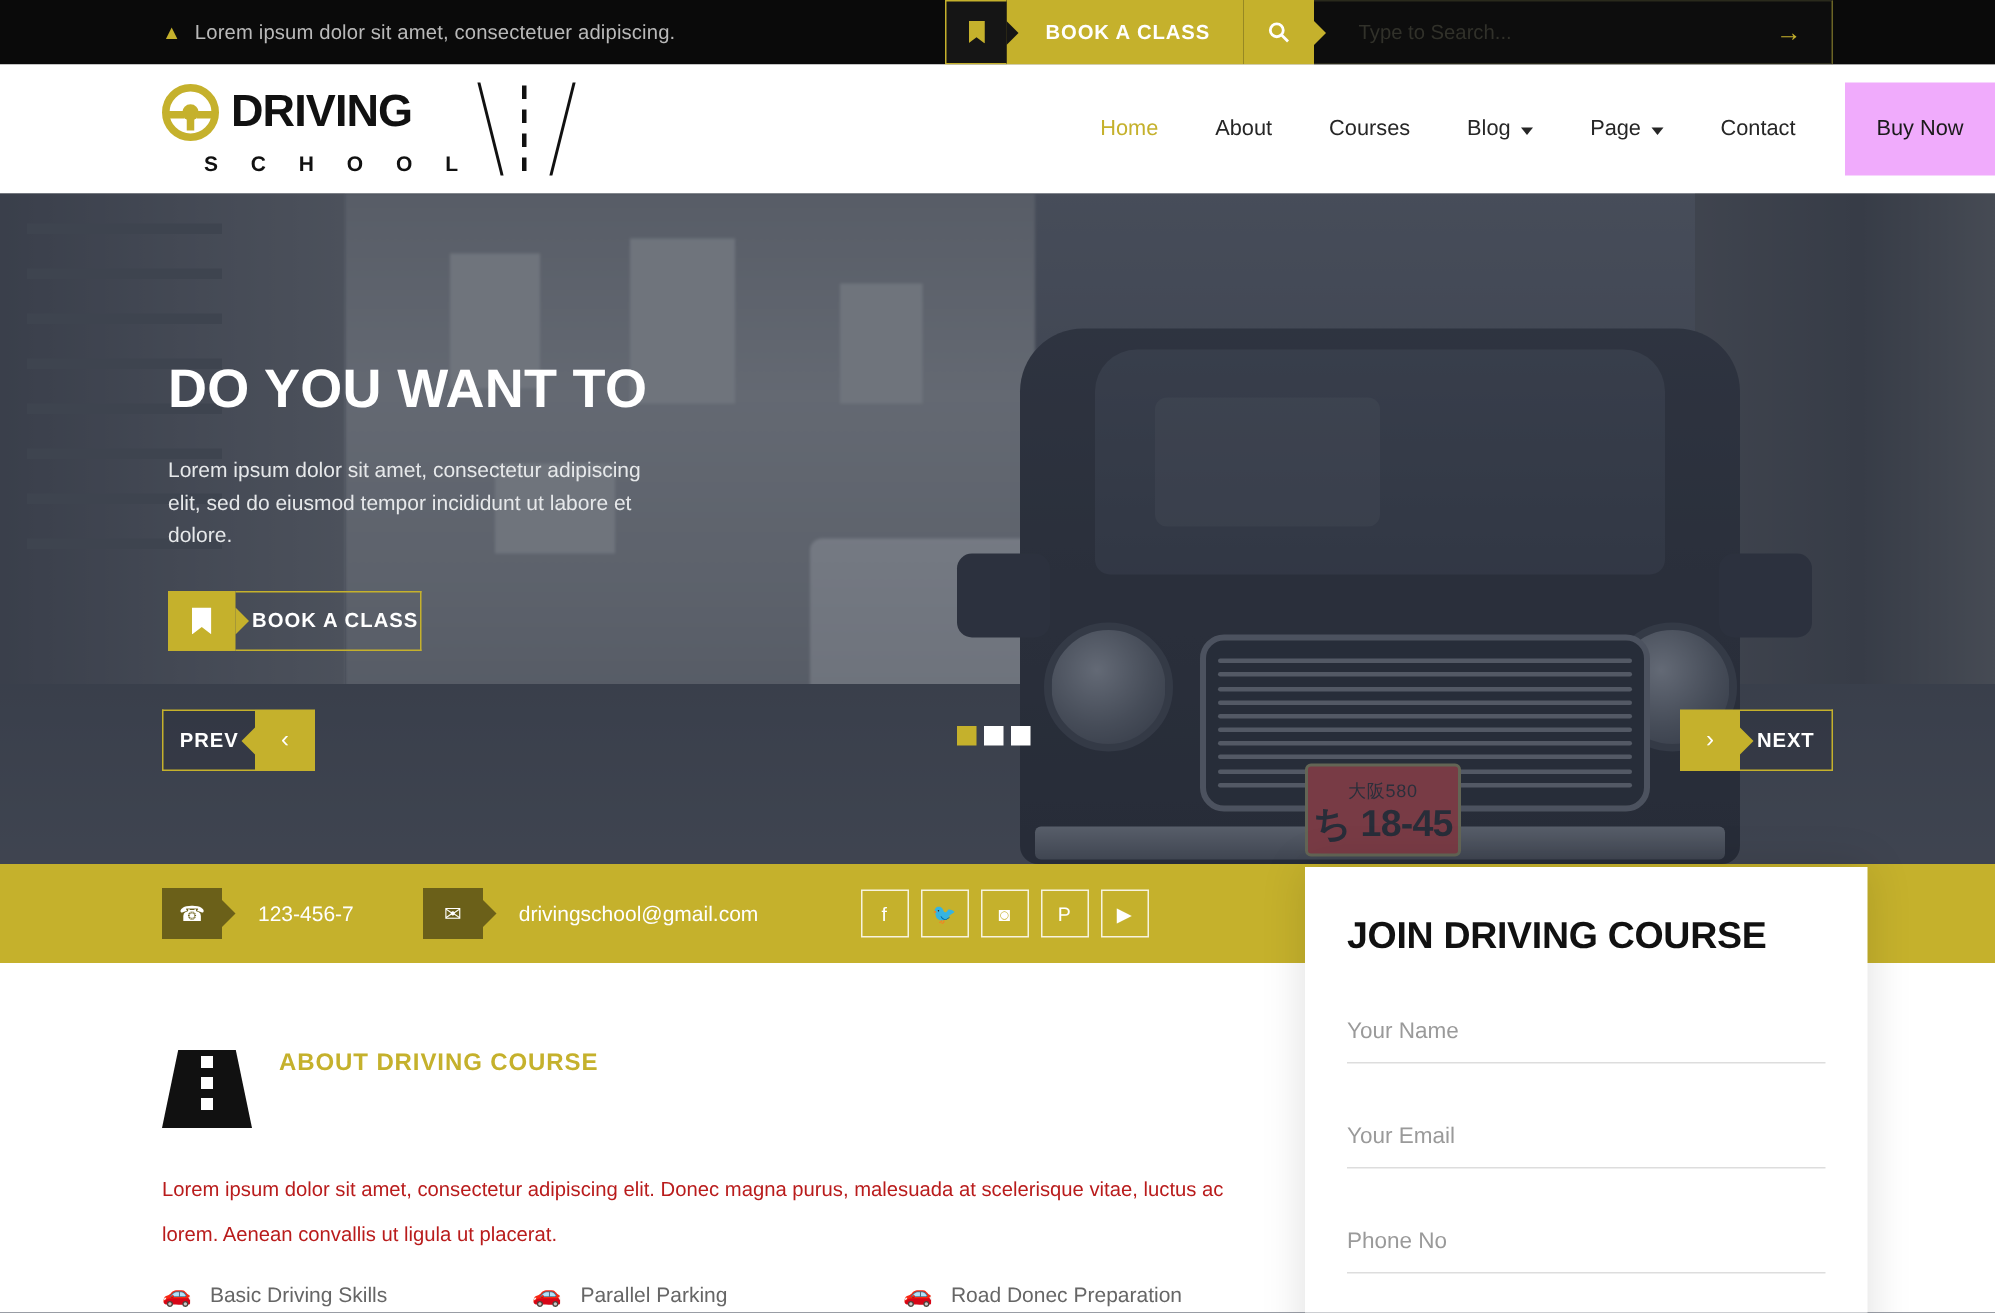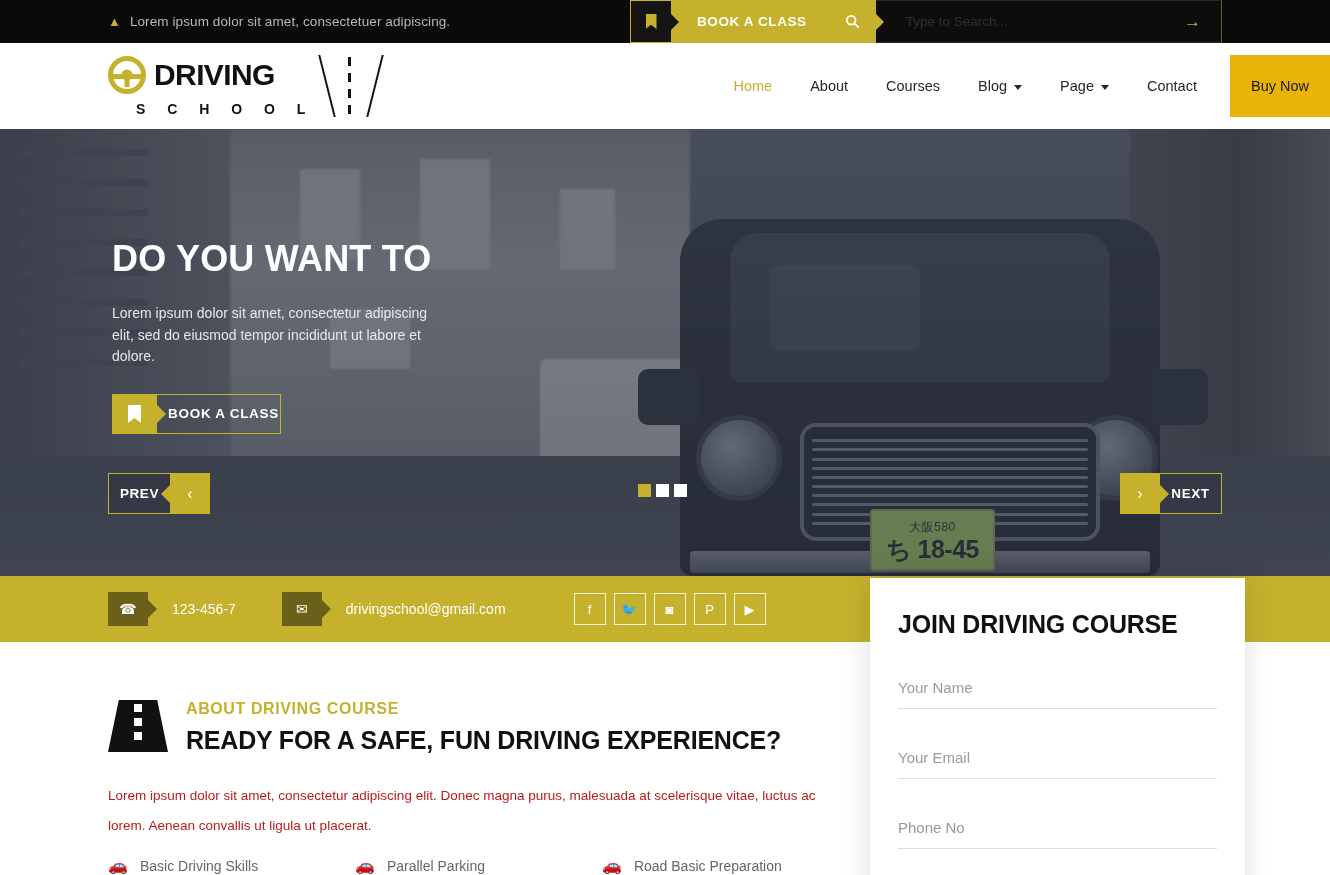--- a/index.html
+++ b/index.html
@@ -98,21 +98,21 @@
 
   .nav { display:flex; align-items:center; }
   .nav-item {
     font-size:14.5px; color:#262626; padding:0 19px; text-decoration:none;
     display:flex; align-items:center; gap:7px; cursor:pointer;
   }
   .nav-item.active { color:#C5B12C; }
   .caret { width:0;height:0;border-left:4px solid transparent;border-right:4px solid transparent;
     border-top:5px solid #262626; margin-top:2px; }
   .buy-btn {
-    background:#eab308; color:#1a1a1a; font-size:14.5px; height:62px;
+    background:#f0abfc; color:#1a1a1a; font-size:14.5px; height:62px;
     display:flex; align-items:center; padding:0 21px; margin-left:14px; border:none;
     cursor:pointer; font-family:"Liberation Sans", sans-serif;
   }
 
   
   .hero { position:relative; height:447px; overflow:hidden; background:#3c4250; }
   .hero-photo { position:absolute; inset:0; }
   .hero-photo .sky{ position:absolute; inset:0;
     background:linear-gradient(180deg,#6e737a 0%,#5c6168 35%,#4a4f57 70%,#3e424a 100%); }
   .hp-bldg-l{ position:absolute; left:0; top:0; width:230px; height:447px;
@@ -143,22 +143,22 @@
   .headlight{ position:absolute; top:196px; width:86px; height:86px; border-radius:50%;
     background:radial-gradient(circle at 40% 35%,#b9bfc4,#6d7378 55%,#3a3f45);
     border:5px solid #3d4249; }
   .headlight.l{ left:76px; } .headlight.r{ right:62px; }
   .grille{ position:absolute; left:180px; top:204px; width:300px; height:118px;
     background:#1c2025; border-radius:16px; border:4px solid #7d8288;
     display:flex; flex-direction:column; justify-content:space-evenly; padding:6px 8px; }
   .grille i{ display:block; height:3px; background:#8f9499; border-radius:2px; }
   .bumper{ position:absolute; left:70px; top:332px; width:460px; height:22px;
     background:linear-gradient(180deg,#9aa0a4,#5c6166); border-radius:4px; }
-  .plate{ position:absolute; left:250px; top:290px; width:125px; height:62px;
-    background:#bef264; border-radius:4px; border:2px solid #b8b46e;
+  .plate{ position:absolute; left:250px; top:290px; width:104px; height:62px;
+    background:#ef4444; border-radius:4px; border:2px solid #b8b46e;
     display:flex; flex-direction:column; align-items:center; justify-content:center; }
   .plate-top{ font-size:12px; color:#23262b; letter-spacing:.5px; }
   .plate-num{ font-size:25px; color:#1d2025; font-weight:bold; letter-spacing:-.5px; line-height:1; margin-top:1px; }
   .hero-tint{ position:absolute; inset:0; background:rgba(46,53,70,.62); }
 
   .hero-inner{ position:absolute; left:112px; top:0; z-index:5; }
   .hero-h1{
     color:#fff; font-size:36px; font-weight:bold; line-height:1.22; letter-spacing:.2px;
     margin-top:108px; text-transform:uppercase;
   }
@@ -406,36 +406,35 @@
 
   <div class="about">
     <div class="about-head">
       <span class="road-ico">
         <i style="top:4px;height:8px;"></i>
           <i style="top:18px;height:8px;"></i>
           <i style="top:32px;height:8px;"></i>
       </span>
       <div>
         <div class="about-sub">ABOUT DRIVING COURSE</div>
-        <div class="about-title">READY FOR A SAFE, FUN DRIVING EXPERIENCE?</div>
       </div>
     </div>
     <div class="about-p">Lorem ipsum dolor sit amet, consectetur adipiscing elit. Donec magna purus, malesuada at scelerisque vitae, luctus ac lorem. Aenean convallis ut ligula ut placerat.</div>
     <div class="features">
       <div class="feat">
         <span class="feat-ico">🚗</span>
         <span class="feat-lbl">Basic Driving Skills</span>
       </div>
       <div class="feat">
         <span class="feat-ico">🚗</span>
         <span class="feat-lbl">Parallel Parking</span>
       </div>
       <div class="feat">
         <span class="feat-ico">🚗</span>
-        <span class="feat-lbl">Road Basic Preparation</span>
+        <span class="feat-lbl">Road Donec Preparation</span>
       </div>
     </div>
   </div>
 
   <div class="formpanel">
     <div class="form-title">JOIN DRIVING COURSE</div>
     <input class="f-input" value="" placeholder="Your Name" style="">
     <input class="f-input" value="" placeholder="Your Email" style="">
     <input class="f-input" value="" placeholder="Phone No" style="">
 

